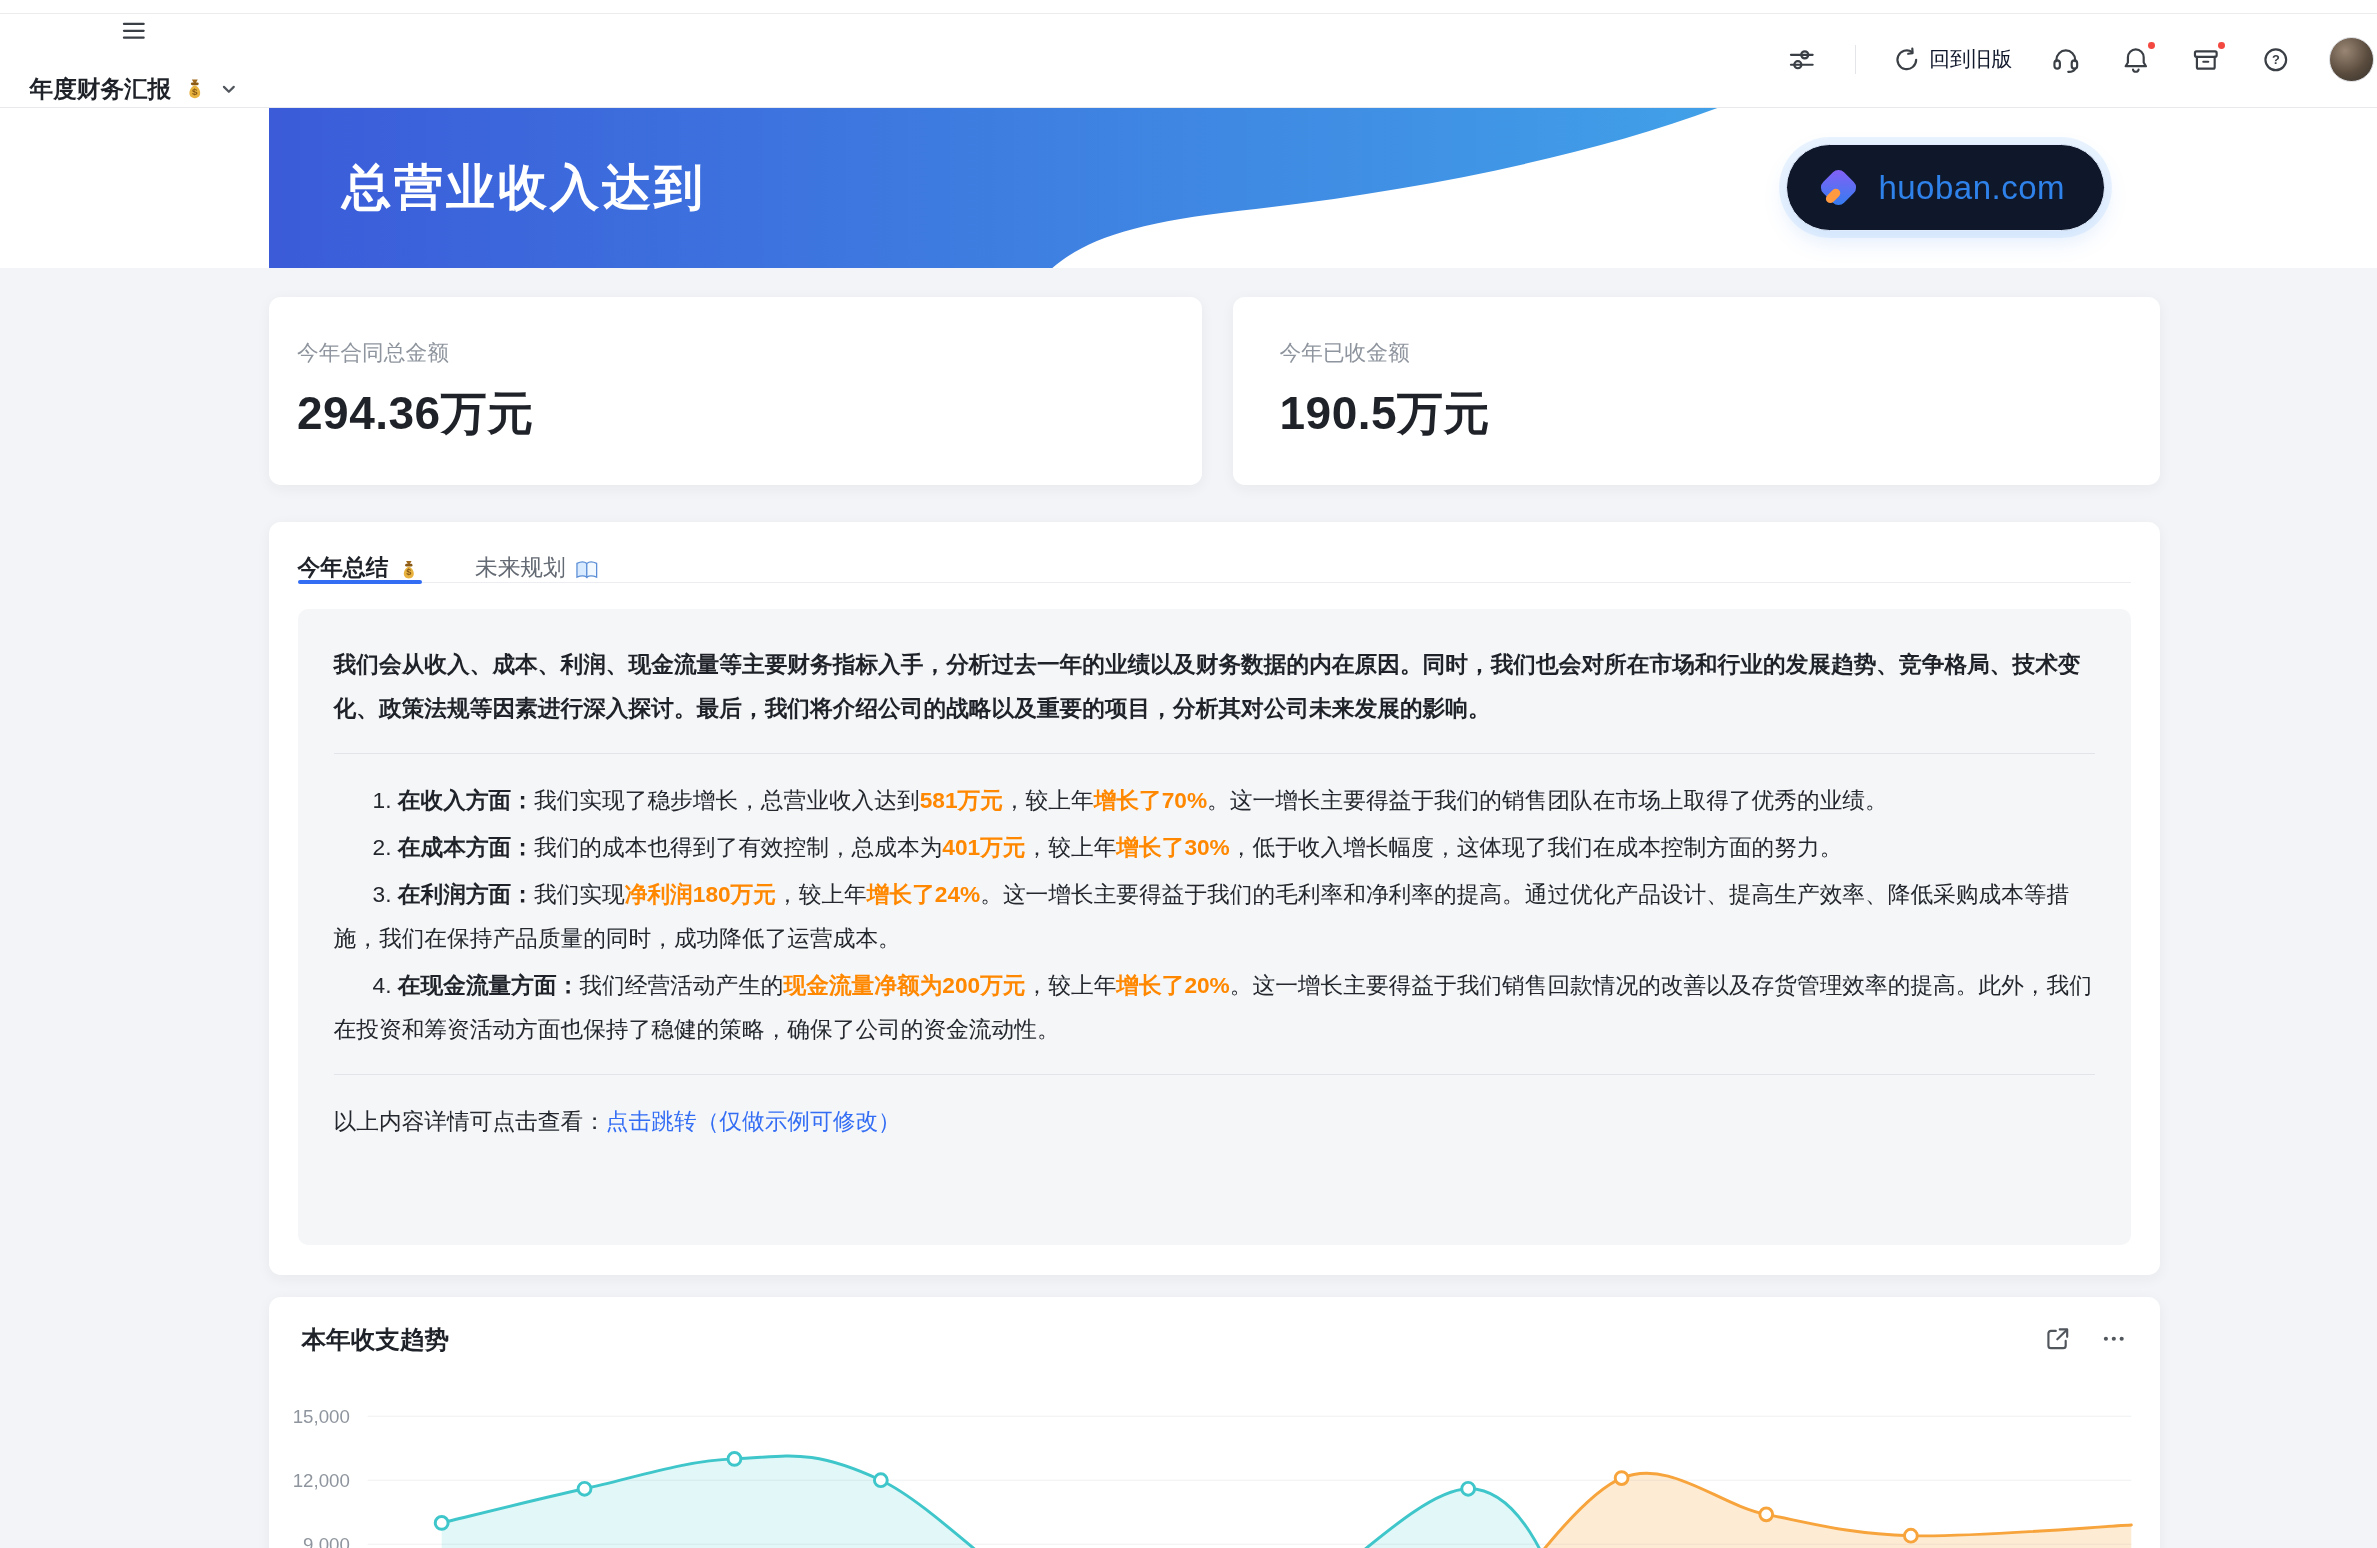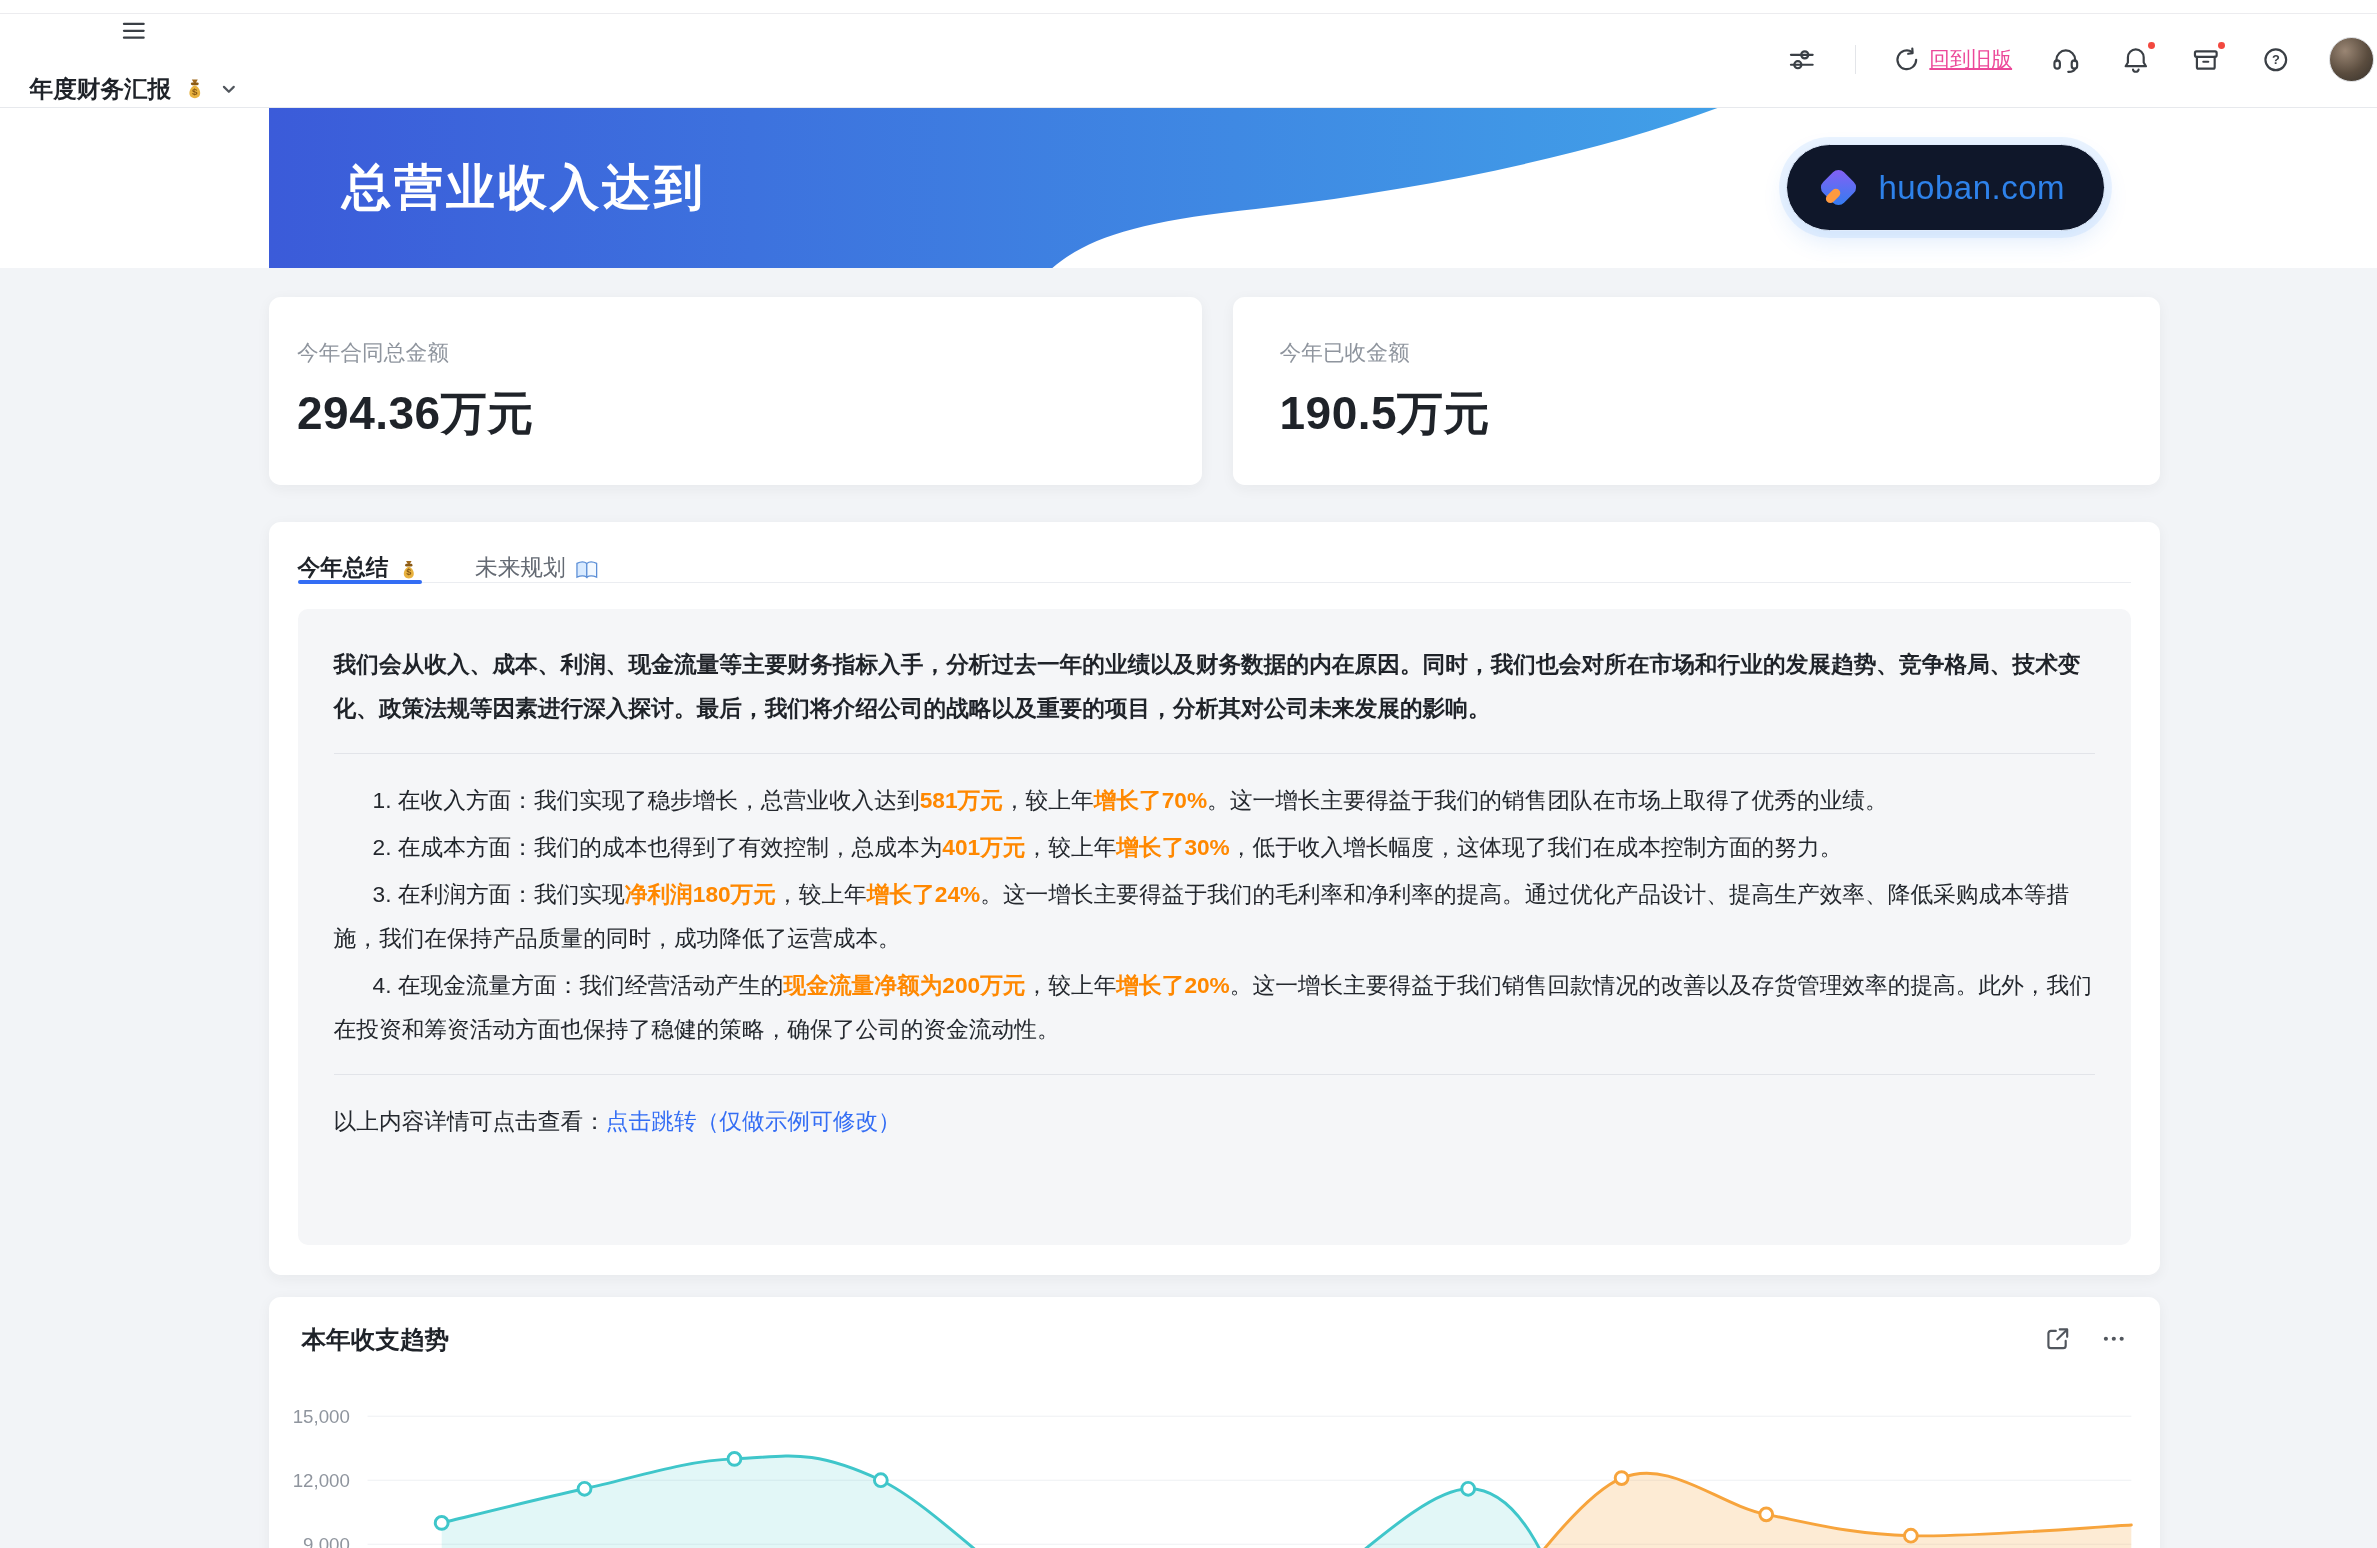--- a/index.html
+++ b/index.html
@@ -12,21 +12,21 @@
     padding:11.8px 25.6px 0 29.6px; z-index:10; }
   .top-hairline { position:absolute; top:12.8px; left:0; width:2378px; height:1px; background:#ececef; z-index:11; }
   .tb-left { display:flex; align-items:center; gap:25.6px;flex-direction:column; }
   .title-wrap { display:flex; align-items:center; gap:9.9px; cursor:pointer; }
   .app-title { font-size:23.6px; font-weight:700; color:#1f2329; }
   .tb-right { display:flex; align-items:center; gap:37px; }
   .icon-btn { width:33px; height:33px; display:flex; align-items:center; justify-content:center;
     position:relative; cursor:pointer; flex:none; }
   .badge-dot { position:absolute; top:-3.9px; right:-5.9px; width:12.8px; height:12.8px; border-radius:50%;
     background:#f2483f; border:3px solid #fff; }
-  .back-btn { display:flex; align-items:center; gap:8.9px; font-size:20.7px; color:#ec4899; cursor:pointer; white-space:nowrap;text-decoration:underline; }
+  .back-btn { display:flex; align-items:center; gap:8.9px; font-size:20.7px; color:#0f172a; cursor:pointer; white-space:nowrap; }
   .v-div { width:1px; height:29.6px; background:#e3e5e9; }
   .avatar { width:45px; height:45px; border-radius:50%; margin-right:-21.7px; flex:none; cursor:pointer;
     background:radial-gradient(circle at 35% 30%, #9a8674, #5a4c3e 55%, #35302a); border:1px solid #d8dadd; }
   .ticon { stroke:#3a3f45; stroke-width:2.2; stroke-linecap:round; stroke-linejoin:round; fill:none; }
 
   
   .main { position:absolute; top:108px; left:0; width:2378px; height:1440px; background:#f2f4f7; }
   .banner-strip { position:absolute; top:0; left:0; width:2378px; height:160px; background:#fff; }
   .banner-wave { position:absolute; left:269px; top:0; width:1478px; height:160px; }
   .banner-title { position:absolute; left:342px; top:0; height:160px; display:flex; align-items:center;
@@ -55,21 +55,21 @@
   .tab.active::after { content:""; position:absolute; left:0; right:0; bottom:-1px; height:3.9px;
     border-radius:2px; background:#336df4; }
 
   .summary-box { margin-top:25.6px; height:636px; overflow:hidden; background:#f5f6f8; border-radius:9.9px;
     padding:33px 36px 29.6px; font-size:22.7px; line-height:44px; color:#24282e; }
   .intro { font-weight:700; color:#1f2329; }
   hr.div { border:none; border-top:1px solid #e2e4e9; margin:23.6px 0; }
   .lead { margin:0 0 25.6px; }
   .s-item { text-indent:39px; line-height:44px; margin-bottom:3px; }
   .hl { color:#ff8800; font-weight:700; }
-  .b { font-weight:400; color:#1f2329; }
+  .b { font-weight:700; color:#1f2329; }
   .footer-line { line-height:44px; }
   .jump-link { color:#336df4; cursor:pointer; text-decoration:none; }
 
   
   .chart-card { position:absolute; top:1189px; left:269px; width:1891px; height:571px; background:#fff;
     border-radius:11.8px; box-shadow:0 3.9px 13.8px rgba(31,35,41,.05); overflow:hidden; }
   .chart-head { display:flex; align-items:center; justify-content:space-between; padding:25.6px 29.6px 0 32.5px; }
   .chart-title { font-size:24.6px; font-weight:700; color:#1f2329; }
   .chart-actions { display:flex; align-items:center; gap:23.6px; }
   .cicon { stroke:#51565d; stroke-width:2.2; stroke-linecap:round; stroke-linejoin:round; fill:none; }

